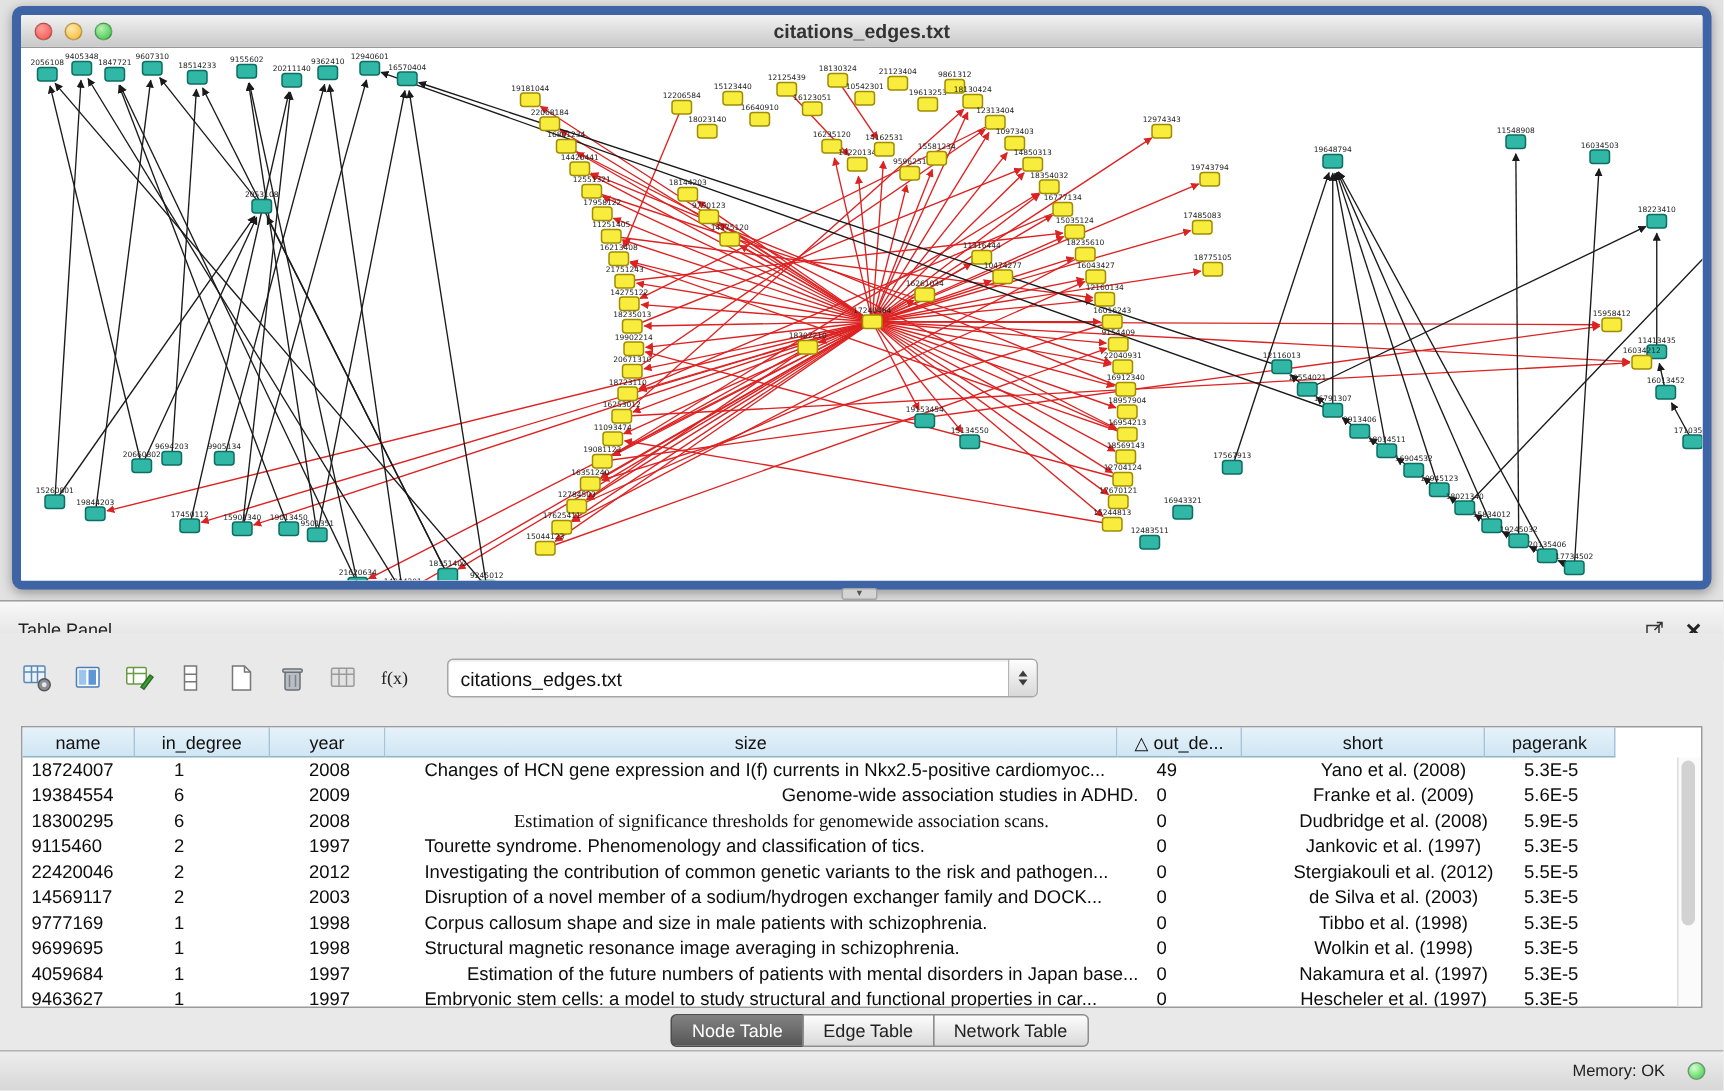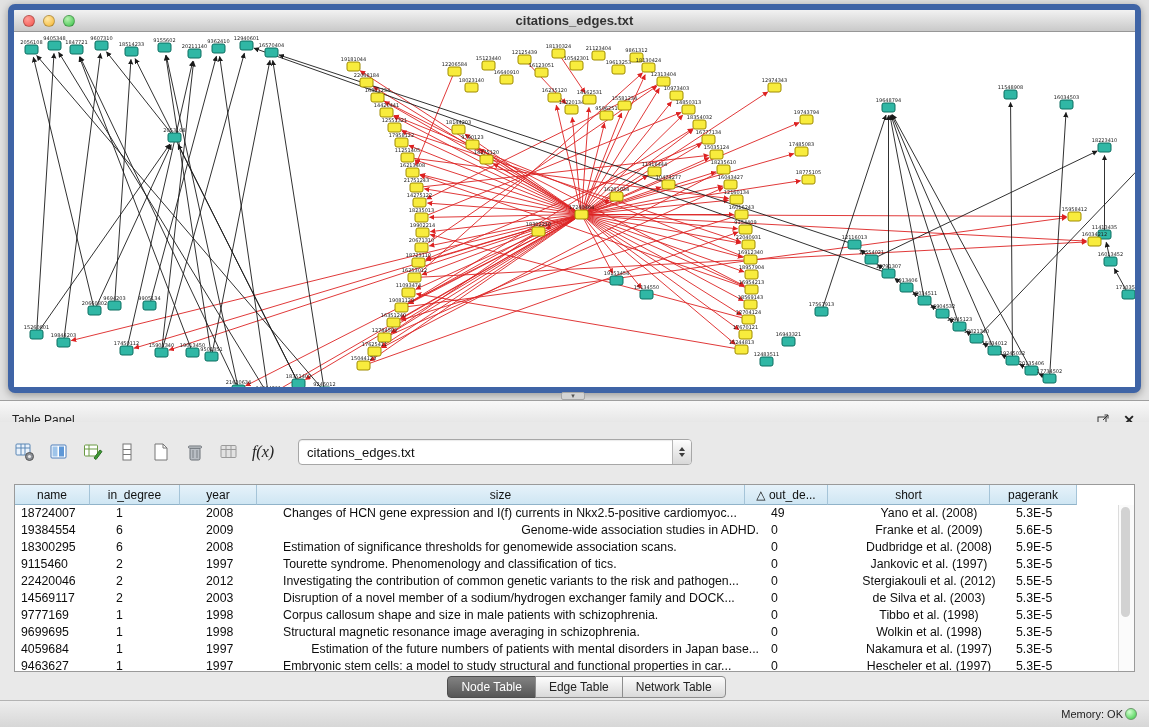--- a/index.html
+++ b/index.html
@@ -53,21 +53,21 @@
   .panel-body{
     position:absolute;left:0;top:422px;width:100%;height:278px;background:#e9e9e9;box-sizing:border-box;
   }
   .toolbar{
     display:flex;align-items:center;gap:8px;padding:10px 0 6px 12px;height:40px;box-sizing:content-box;
   }
   .tool-btn{
     width:26px;height:26px;display:flex;align-items:center;justify-content:center;
     border-radius:4px;background:transparent;border:none;padding:0;
   }
-  .fx{font-family:"Liberation Serif",serif;font-style:italic;font-size:16px;color:#222;}
+  .fx{font-family:"Liberation Serif",serif;font-size:12px;color:#222;}
   .combo{
     margin-left:14px;width:392px;height:24px;background:#fff;border:1px solid #a7a7a7;
     border-radius:4px;display:flex;align-items:center;font-size:13px;color:#111;
     box-shadow:inset 0 1px 1px rgba(0,0,0,.08);
   }
   .combo .val{flex:1;padding-left:8px;}
   .stepper{
     width:18px;align-self:stretch;border-left:1px solid #b5b5b5;
     display:flex;flex-direction:column;align-items:center;justify-content:center;gap:2px;
     background:linear-gradient(#fdfdfd,#d8d8d8);border-radius:0 3px 3px 0;
@@ -101,21 +101,21 @@
     height:20px;padding:0 13px;display:flex;align-items:center;font-size:12px;color:#222;
     background:linear-gradient(#fdfdfd,#d9d9d9);border:1px solid #8d8d8d;margin-left:-1px;white-space:nowrap;
   }
   .tab:first-child{border-radius:4px 0 0 4px;margin-left:0;}
   .tab:last-child{border-radius:0 4px 4px 0;}
   .tab.active{background:linear-gradient(#828282,#565656);color:#fff;border-color:#4d4d4d;}
 
   .status-bar{
     position:absolute;left:0;bottom:0;width:100%;height:27px;box-sizing:border-box;
     background:linear-gradient(#ededed,#d7d7d7);border-top:1px solid #b3b3b3;
-    display:flex;align-items:center;justify-content:flex-end;padding-right:12px;gap:2px;
+    display:flex;align-items:center;justify-content:flex-end;padding-right:12px;gap:15px;
     font-size:11px;color:#222;
   }
   .led{width:12px;height:12px;border-radius:50%;box-sizing:border-box;border:1px solid #6d9a6d;
     background:radial-gradient(circle at 35% 30%,#d2ffd0,#35c93f);}
 </style>
 </head>
 <body>
 
 <div class="net-window">
   <div class="titlebar">
@@ -632,21 +632,21 @@
           <div class="td" style="width: 77px; text-align: left;">2009</div>
           <div class="td" style="width: 488px; text-align: right;">Genome-wide association studies in ADHD.</div>
           <div class="td" style="width: 83px; text-align: left;">0</div>
           <div class="td" style="width: 162px; text-align: center;">Franke et al. (2009)</div>
           <div class="td" style="width: 87px; text-align: left;">5.6E-5</div>
         </div>
         <div class="tr">
           <div class="td" style="width: 95px; text-align: left;">18300295</div>
           <div class="td" style="width: 90px; text-align: left;">6</div>
           <div class="td" style="width: 77px; text-align: left;">2008</div>
-          <div class="td" style="width: 488px; text-align: left;">Estimation of significance thresholds for genomewide association scans.</div>
+          <div class="td" style="width: 488px; text-align: center; font-family: Liberation Serif, serif;">Estimation of significance thresholds for genomewide association scans.</div>
           <div class="td" style="width: 83px; text-align: left;">0</div>
           <div class="td" style="width: 162px; text-align: center;">Dudbridge et al. (2008)</div>
           <div class="td" style="width: 87px; text-align: left;">5.9E-5</div>
         </div>
         <div class="tr">
           <div class="td" style="width: 95px; text-align: left;">9115460</div>
           <div class="td" style="width: 90px; text-align: left;">2</div>
           <div class="td" style="width: 77px; text-align: left;">1997</div>
           <div class="td" style="width: 488px; text-align: left;">Tourette syndrome. Phenomenology and classification of tics.</div>
           <div class="td" style="width: 83px; text-align: left;">0</div>

